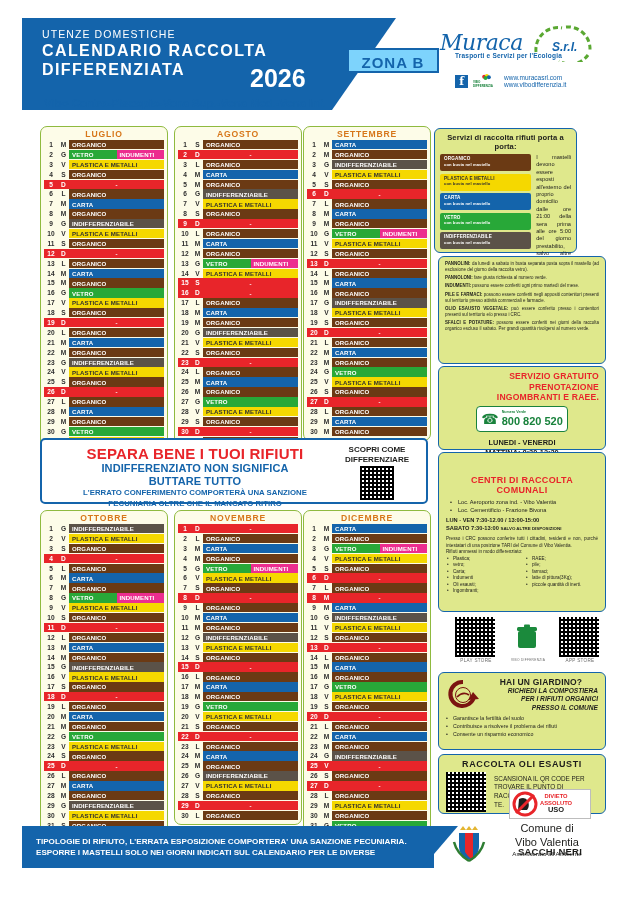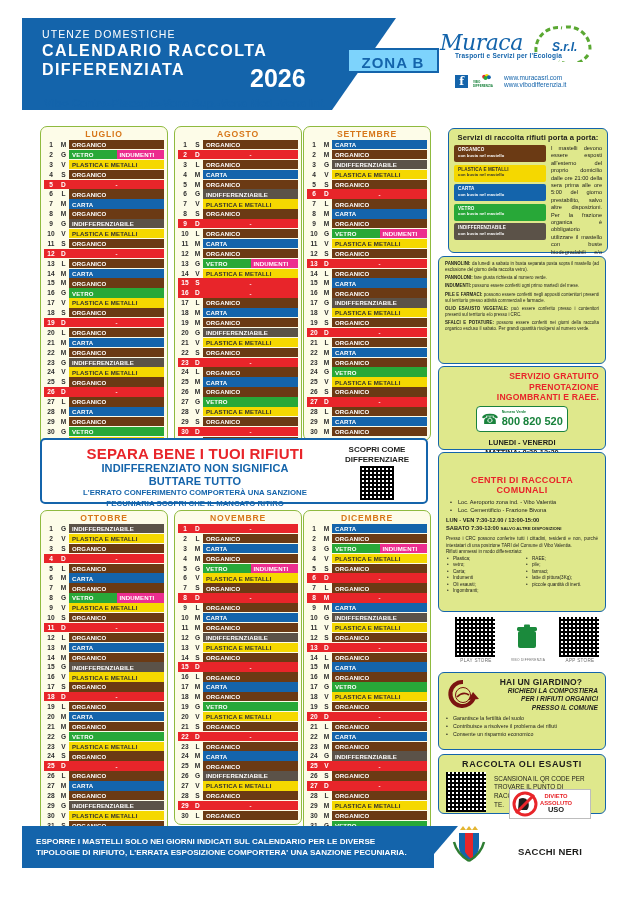--- a/index.html
+++ b/index.html
@@ -1566,30 +1566,30 @@
         </div>
       </div>
     </div>
 
   <div class="banner">
     <div class="banner-main">
       <div class="bn-1">SEPARA BENE I TUOI RIFIUTI</div>
       <div class="bn-2">INDIFFERENZIATO NON SIGNIFICA</div>
       <div class="bn-2">BUTTARE TUTTO</div>
       <div class="bn-3">L'ERRATO CONFERIMENTO COMPORTERÀ UNA SANZIONE</div>
-      <div class="bn-3">PECUNIARIA SCOPRI CHE IL MANCATO RITIRO</div>
+      <div class="bn-3">PECUNIARIA OLTRE CHE IL MANCATO RITIRO</div>
     </div>
     <div class="banner-qr">
       <div class="bq-label">SCOPRI COME</div>
       <div class="bq-label">DIFFERENZIARE</div>
       <div class="qr" style="width:34px;height:34px;margin:2px auto 0;"></div>
     </div>
   </div>
 
-  <div class="side-card" style="left:448px; top:128px; width:160px; height:125px; padding:4px 5px;">
+  <div class="side-card" style="left:434px; top:128px; width:143px; height:125px; padding:4px 5px;">
     <div class="sc-title">Servizi di raccolta rifiuti porta a porta:</div>
     <div style="display:flex; gap:5px; margin-top:3px;">
       <div class="svc-legend" id="svc-legend-root">
           <div class="svc-item b-organico">
             <span class="n">ORGANICO</span>
             <span class="s">con busta nel mastello</span>
           </div>
           <div class="svc-item b-plastica" style="color: rgb(46, 46, 46);">
             <span class="n">PLASTICA E METALLI</span>
             <span class="s">con busta nel mastello</span>
@@ -1716,22 +1716,22 @@
     </div>
     <div id="garden-bul-root" style="margin-top:2px;">
         <div class="giardino-bul">Garantisce la fertilità del suolo</div>
         <div class="giardino-bul">Contribuisce a risolvere il problema dei rifiuti</div>
         <div class="giardino-bul">Consente un risparmio economico</div>
       </div>
   </div>
 
   <div class="footer-bar">
     <div>
+      <p>TIPOLOGIE DI RIFIUTO, L'ERRATA ESPOSIZIONE COMPORTERA' UNA SANZIONE PECUNIARIA.</p>
       <p>ESPORRE I MASTELLI SOLO NEI GIORNI INDICATI SUL CALENDARIO PER LE DIVERSE</p>
-      <p>TIPOLOGIE DI RIFIUTO, L'ERRATA ESPOSIZIONE COMPORTERA' UNA SANZIONE PECUNIARIA.</p>
     </div>
   </div>
   <div class="footer-wedge"></div>
 
   <svg class="stemma" viewBox="0 0 34 46">
     <path d="M8 10 l3 -4 3 4 3 -4 3 4 3 -4 3 4 z" fill="#e3b531"></path>
     <path d="M7 13 h20 v14 q0 9 -10 13 q-10 -4 -10 -13 z" fill="#1464ab"></path>
     <path d="M13 13 h8 v27 q-4 -2 -8 -8 z" fill="#e8252a"></path>
     <path d="M2 22 q3 12 15 19" stroke="#2e7d32" stroke-width="2.5" fill="none"></path>
     <path d="M32 22 q-3 12 -15 19" stroke="#2e7d32" stroke-width="2.5" fill="none"></path>
@@ -1744,14 +1744,19 @@
       <line x1="4" y1="22" x2="22" y2="4" stroke="#e8252a" stroke-width="3"></line>
     </svg>
     <div>
       <div class="div-txt-r">DIVIETO</div>
       <div class="div-txt-r">ASSOLUTO</div>
       <div class="div-uso">USO</div>
     </div>
   </div>
   <div class="sacchi">SACCHI NERI</div>
 
+  <div class="comune-block">
+    <div class="comune-name">Comune di</div>
+    <div class="comune-name">Vibo Valentia</div>
+    <div class="comune-sub">Assessorato all'Ambiente</div>
+  </div>
 
 </div>
 
 </body></html>

